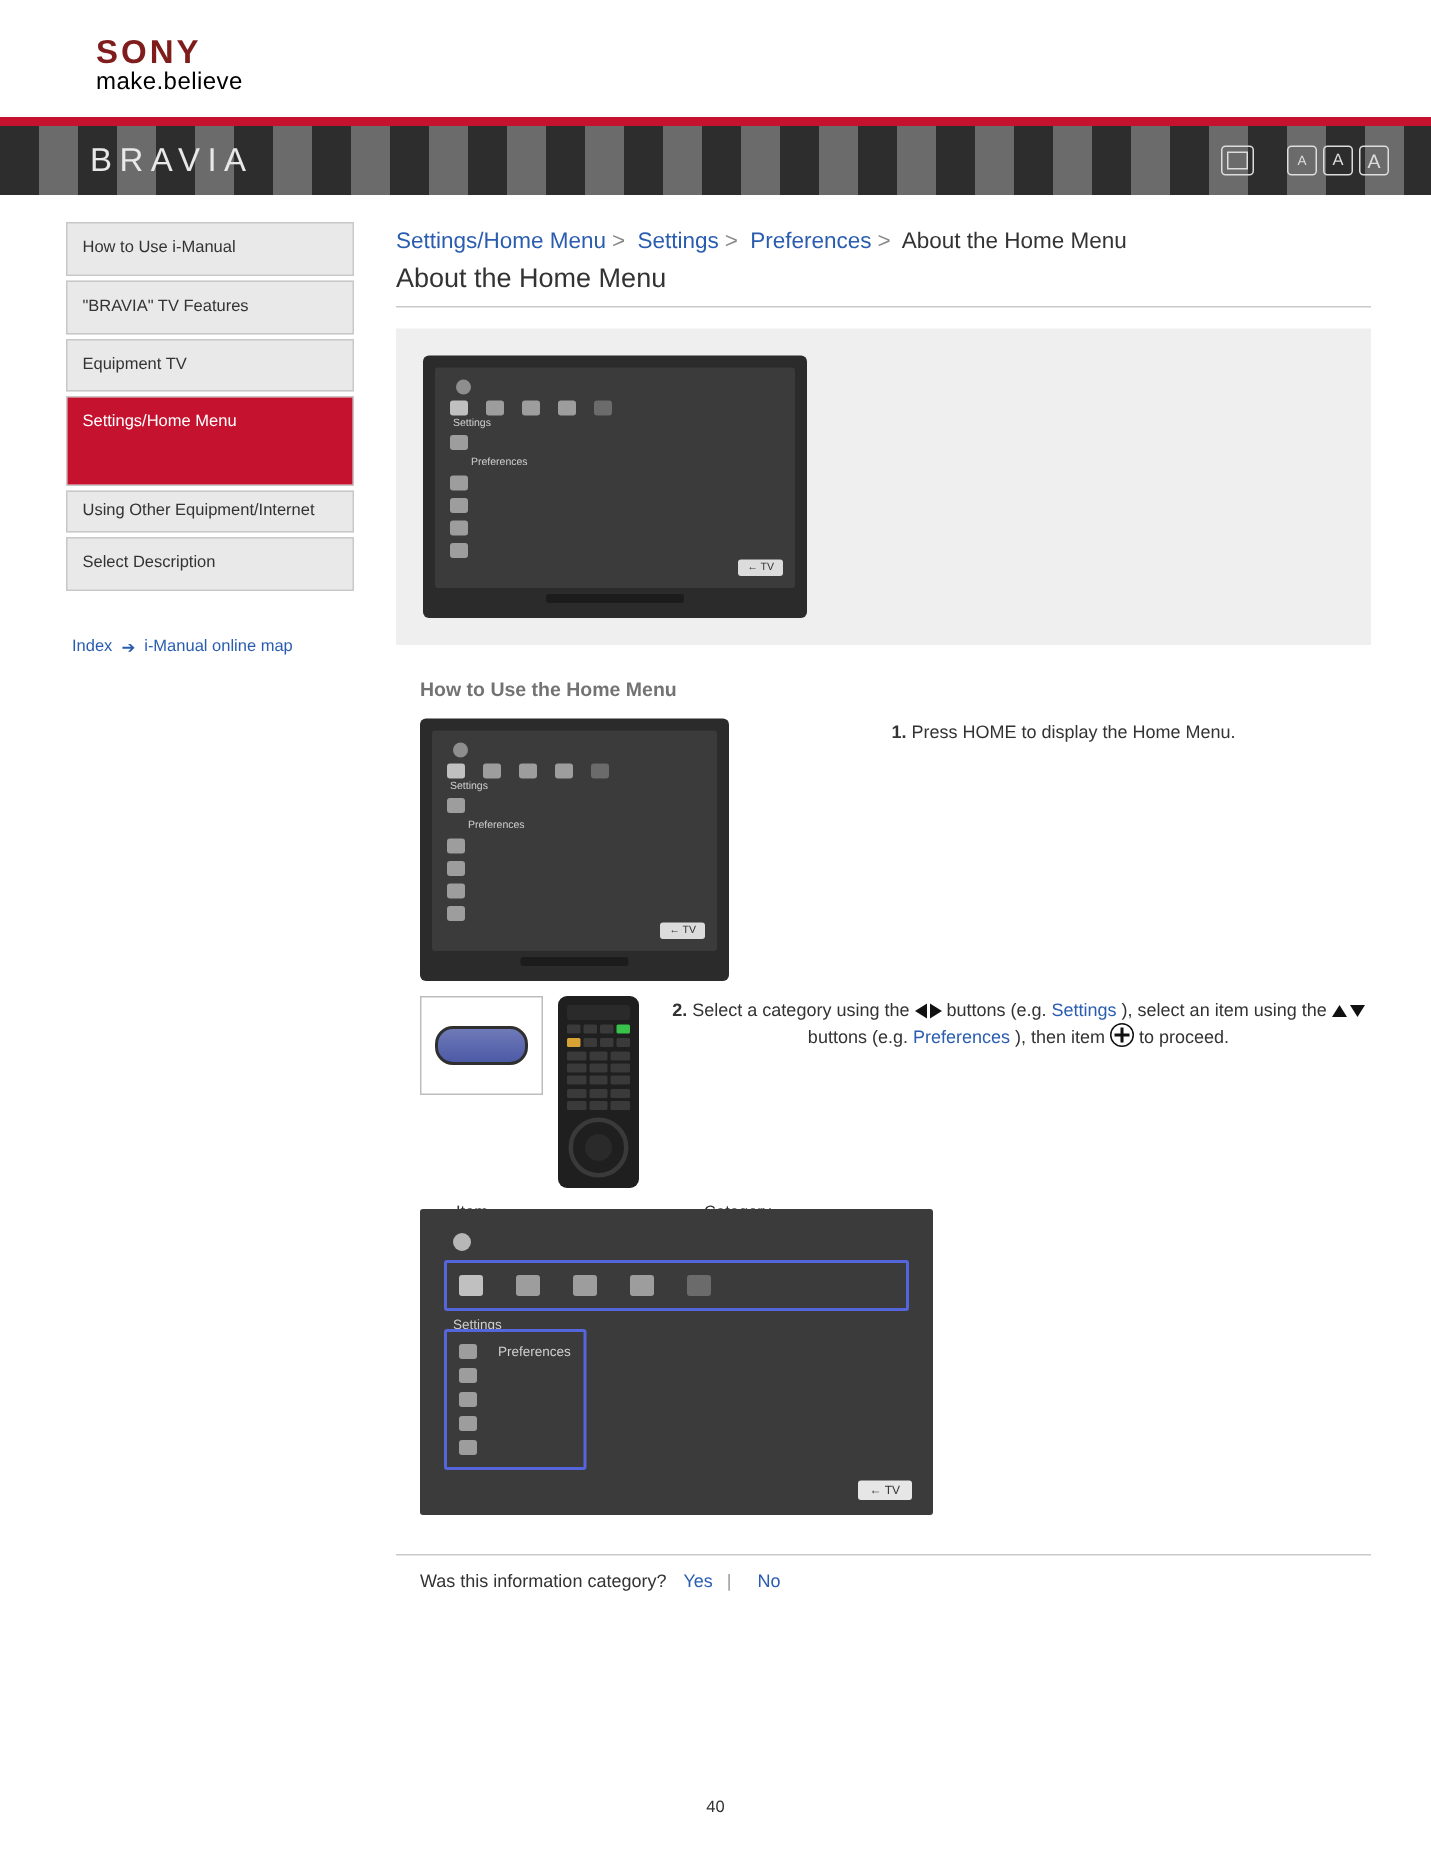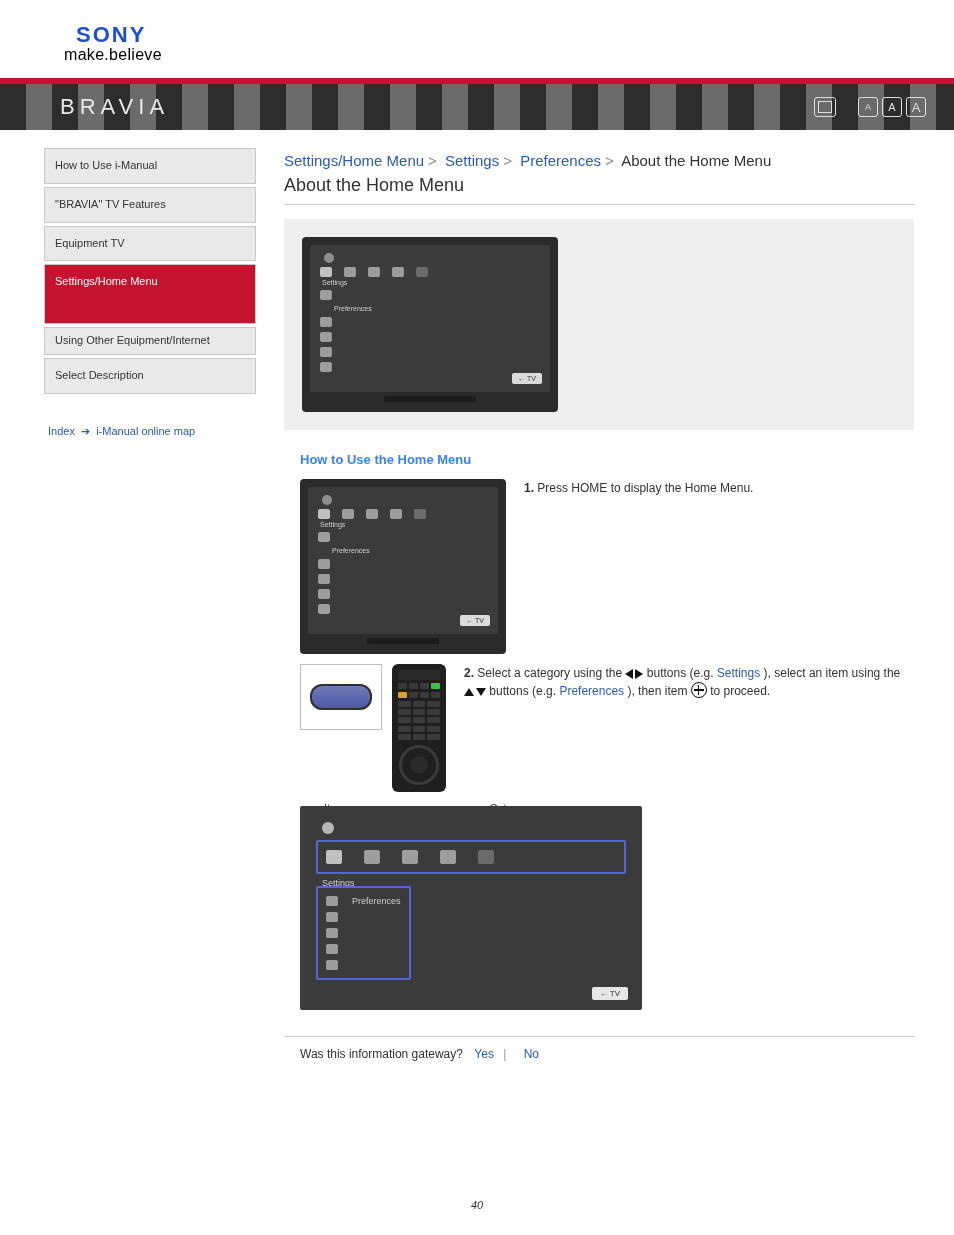--- a/index.html
+++ b/index.html
@@ -14,40 +14,40 @@
     --tv-body:#2b2b2b;
     --tv-screen:#3b3b3b;
     --tv-screen2:#4a4a4a;
     --chip:#c7c7c7;
     --accent-blue:#4a5fd0;
   }
   html,body{margin:0;padding:0;background:#fff;color:var(--ink);font-family:Helvetica,Arial,sans-serif;}
   .page{width:954px;min-height:1235px;margin:0 auto;background:#fff;position:relative;}
   
   .logo-area{padding:22px 0 6px 64px;}
-  .sony-word{font-family:"Arial Black",Arial,sans-serif;font-weight:900;letter-spacing:2px;font-size:22px;color:#1d4ed8;margin-left:12px;}
+  .sony-word{font-family:"Arial Black",Arial,sans-serif;font-weight:900;letter-spacing:2px;font-size:22px;color:#7f1d1d;}
   .sony-tag{font-size:16px;color:#000;margin-top:-2px;letter-spacing:.3px;}
   
   .banner{margin-top:8px;}
   .banner .red-strip{height:6px;background:var(--brand-red);width:100%;}
   .banner .stripe{height:46px;width:100%;display:flex;align-items:center;
     background:repeating-linear-gradient(90deg,var(--stripe-dark) 0 26px,var(--stripe-light) 26px 52px);
     position:relative;}
   .bravia{font-family:"Arial",sans-serif;letter-spacing:5px;font-size:22px;color:#e8e8e8;margin-left:60px;}
   .banner-icons{position:absolute;right:28px;top:0;height:46px;display:flex;align-items:center;gap:22px;}
   .print-icon{width:20px;height:18px;border:1.5px solid #ddd;border-radius:3px;position:relative;}
   .print-icon::after{content:"";position:absolute;left:3px;top:3px;width:12px;height:10px;border:1px solid #ddd;}
   .font-sizers{display:flex;gap:4px;}
   .font-size{width:18px;height:18px;border:1.5px solid #ddd;border-radius:3px;display:flex;align-items:center;justify-content:center;color:#ddd;}
   .fs-s{font-size:9px;} .fs-m{font-size:11px;} .fs-l{font-size:13px;}
 
   
   .content{display:flex;gap:28px;padding:18px 40px 0 44px;align-items:flex-start;}
   
-  .nav{width:212px;}
+  .nav{width:192px;}
   .nav .block{border:1px solid var(--panel-bd);margin-bottom:3px;background:var(--panel);}
   .nav .item{display:block;padding:10px 10px;font-size:11px;color:#333;line-height:1.25;}
   .nav .item.two{padding:6px 10px;}
   .nav .item.active{background:var(--brand-red);color:#fff;}
   .nav .block:nth-child(4) .item{min-height:38px;}
   .nav-gap{height:18px;}
   .bookmarks .item{display:flex;align-items:center;gap:8px;}
   .trail{display:flex;align-items:center;gap:6px;margin-top:10px;padding-left:4px;color:#2a5db0;font-size:11px;}
   .trail .arrow{color:#2a5db0;}
 
@@ -68,23 +68,23 @@
   .tv .row-icons{display:flex;gap:12px;align-items:center;margin:4px 0 2px 0;}
   .tv .col-icons{display:flex;flex-direction:column;gap:5px;margin-top:4px;}
   .chip{width:12px;height:10px;background:var(--chip);border-radius:2px;opacity:.7;}
   .chip.round{width:10px;height:10px;border-radius:50%;}
   .chip.tool{background:#cfcfcf;opacity:.9;}
   .label-tiny{font-size:7px;color:#cfcfcf;margin-left:2px;}
   .badge-tr{position:absolute;right:8px;bottom:8px;background:#dcdcdc;color:#333;font-size:7px;padding:2px 6px;border-radius:2px;}
   .tv .stand{width:38%;height:6px;background:#1c1c1c;margin:4px auto 0 auto;border-radius:2px;}
 
   
-  .step-heading{font-size:13px;color:#3b82f6;font-weight:700;margin:22px 0 12px 16px;}
+  .step-heading{font-size:13px;color:#737373;font-weight:700;margin:22px 0 12px 16px;}
   .step-flex{display:flex;align-items:flex-start;gap:18px;margin-left:16px;margin-bottom:10px;}
-  .step-right{font-size:12px;color:#333;line-height:1.5;flex:1;}
+  .step-right{font-size:12px;color:#333;line-height:1.5;flex:1;text-align:center;}
   .step-right a{color:#2a5db0;text-decoration:none;}
   .remote-wrap{display:flex;gap:10px;align-items:flex-start;}
   .remote-zoom{width:80px;height:64px;border:1px solid #bdbdbd;background:#fff;display:flex;align-items:center;justify-content:center;}
   .home-key{width:58px;height:22px;border-radius:12px;border:2px solid #2f2f2f;background:linear-gradient(#6f7ab8,#4d5aa6);}
   .remote{width:54px;height:128px;background:#1f1f1f;border-radius:6px;padding:6px;box-sizing:border-box;display:flex;flex-direction:column;gap:3px;align-items:center;}
   .remote .top{width:100%;height:10px;background:#2a2a2a;border-radius:2px;}
   .remote .bar{width:100%;height:6px;display:flex;gap:2px;} .remote .bar span{flex:1;background:#3a3a3a;border-radius:1px;}
   .remote .bar.red span:last-child{background:#39c24a;} .remote .bar.col span:nth-child(1){background:#d8a235;}
   .remote .grid{display:grid;grid-template-columns:repeat(3,1fr);gap:2px;width:100%;} .remote .grid span{height:6px;background:#3a3a3a;border-radius:1px;}
   .remote .ring{width:34px;height:34px;border-radius:50%;border:3px solid #3a3a3a;margin-top:2px;position:relative;}
@@ -112,21 +112,21 @@
   .oplus{display:inline-block;width:14px;height:14px;border:1.5px solid #111;border-radius:50%;position:relative;vertical-align:-3px;}
   .oplus::before,.oplus::after{content:"";position:absolute;background:#111;}
   .oplus::before{left:6px;top:2px;width:1.5px;height:10px;}
   .oplus::after{top:6px;left:2px;height:1.5px;width:10px;}
 
   .section-sep{height:1px;background:#c9c9c9;margin:26px 0 10px 0;}
   .helpful{font-size:12px;color:#333;padding-left:16px;}
   .helpful a{color:#2a5db0;text-decoration:none;margin-left:8px;}
   .helpful .pipe{color:#999;margin:0 6px;}
 
-  .pagenum{position:absolute;left:0;right:0;bottom:24px;text-align:center;font-size:11px;color:#333;font-style:italic;}
+  .pagenum{position:absolute;left:0;right:0;bottom:24px;text-align:center;font-size:11px;color:#333;}
 </style>
 </head>
 <body>
 
 <div class="page">
 
   <div class="logo-area">
     <div class="sony-word">SONY</div>
     <div class="sony-tag">make.believe</div>
   </div>
@@ -330,21 +330,21 @@
             <span class="chip"></span>
             <span class="chip"></span>
             <span class="chip"></span>
           </div>
           <div class="badge-bl">← TV</div>
         </div>
       </div>
 
       <div class="section-sep"></div>
       <div class="helpful">
-        <span>Was this information gateway?</span>
+        <span>Was this information category?</span>
         <a>Yes</a>
         <span class="pipe">|</span>
         <a>No</a>
       </div>
     </div>
   </div>
 
   <div class="pagenum">40</div>
 </div>
 

